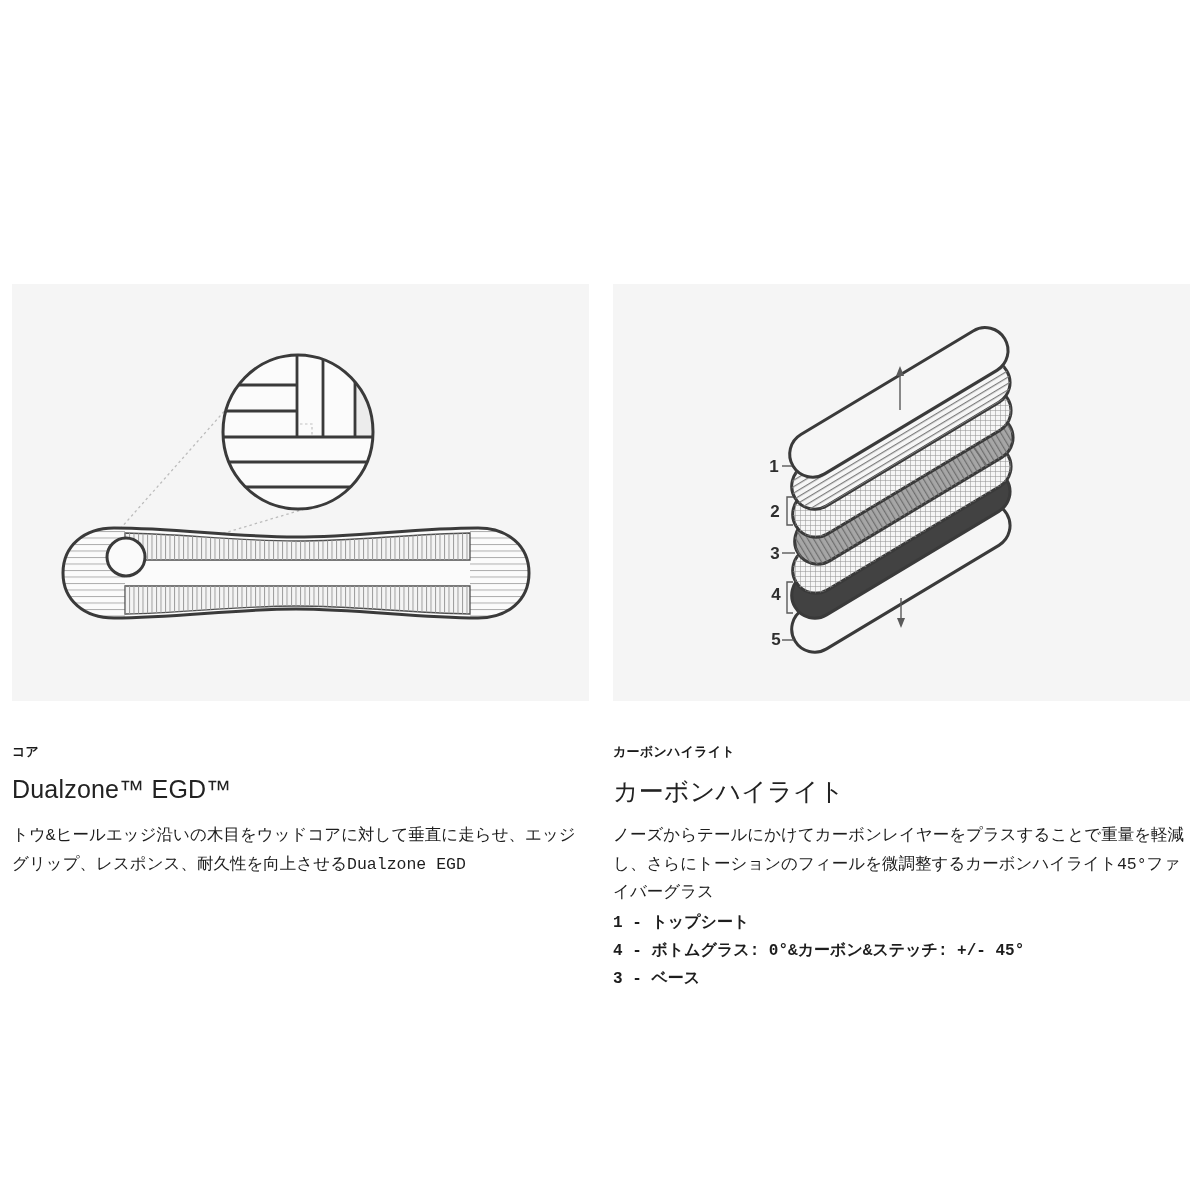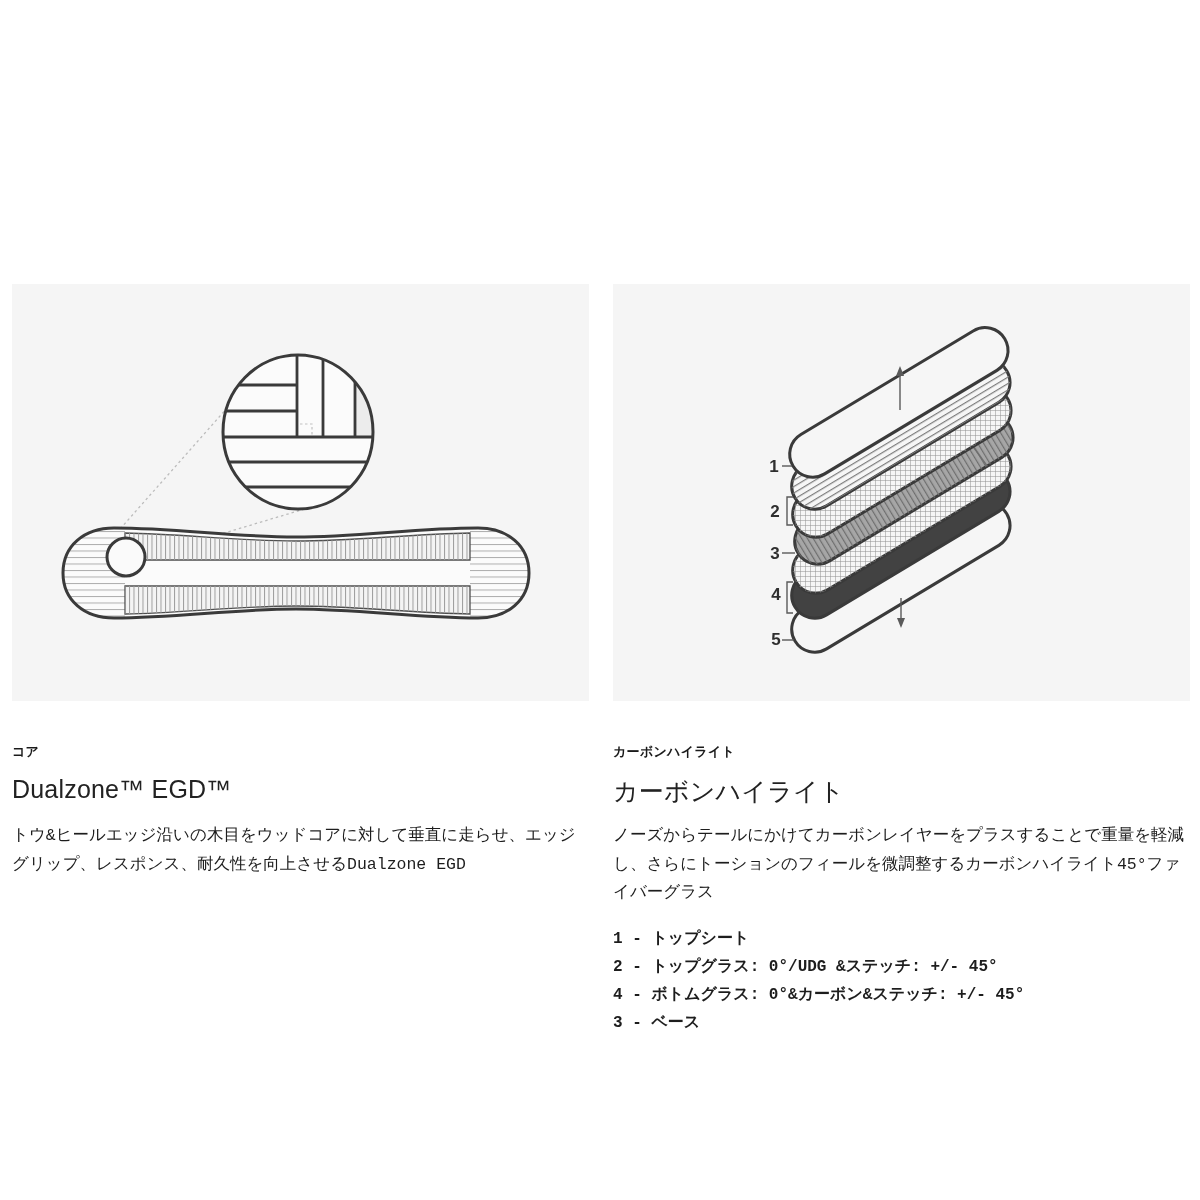--- a/index.html
+++ b/index.html
@@ -52,21 +52,21 @@
     font-size: 16.5px;
     line-height: 28.5px;
     font-weight: 400;
     color: #1d1d1d;
     font-family: Liberation Mono, monospace;
   }
   .col-left  { left: 12px; }
   .col-right { left: 613px; }
 
   .layer-list {
-    margin: 17px 0 0 0;
+    margin: 1px 0 0 0;
     padding: 0;
     list-style: none;
     font-size: 16px;
     line-height: 28px;
     font-weight: 700;
     color: #1d1d1d;
   }
   .layer-list li { margin: 0; padding: 0; }
 
   text.diagram-num {
@@ -216,19 +216,18 @@
   <div class="category-label col-left">コア</div>
   <h2 class="tech-heading col-left" style="margin:0;">Dualzone™ EGD™</h2>
   <div class="tech-body col-left">トウ&amp;ヒールエッジ沿いの木目をウッドコアに対して垂直に走らせ、エッジグリップ、レスポンス、耐久性を向上させるDualzone EGD</div>
 
   <div class="category-label col-right">カーボンハイライト</div>
   <h2 class="tech-heading col-right" style="margin:0;">カーボンハイライト</h2>
   <div class="tech-body col-right">
     <span>ノーズからテールにかけてカーボンレイヤーをプラスすることで重量を軽減し、さらにトーションのフィールを微調整するカーボンハイライト45°ファイバーグラス</span>
     <ul class="layer-list">
       <li>1 - トップシート</li>
-      <li>2 - トップグラス: 0°/UDG &amp;ステッチ: +/- 45°</li>
       <li>4 - ボトムグラス: 0°&amp;カーボン&amp;ステッチ: +/- 45°</li>
       <li>3 - ベース</li>
     </ul>
   </div>
 
 </div>
 
 </body></html>

